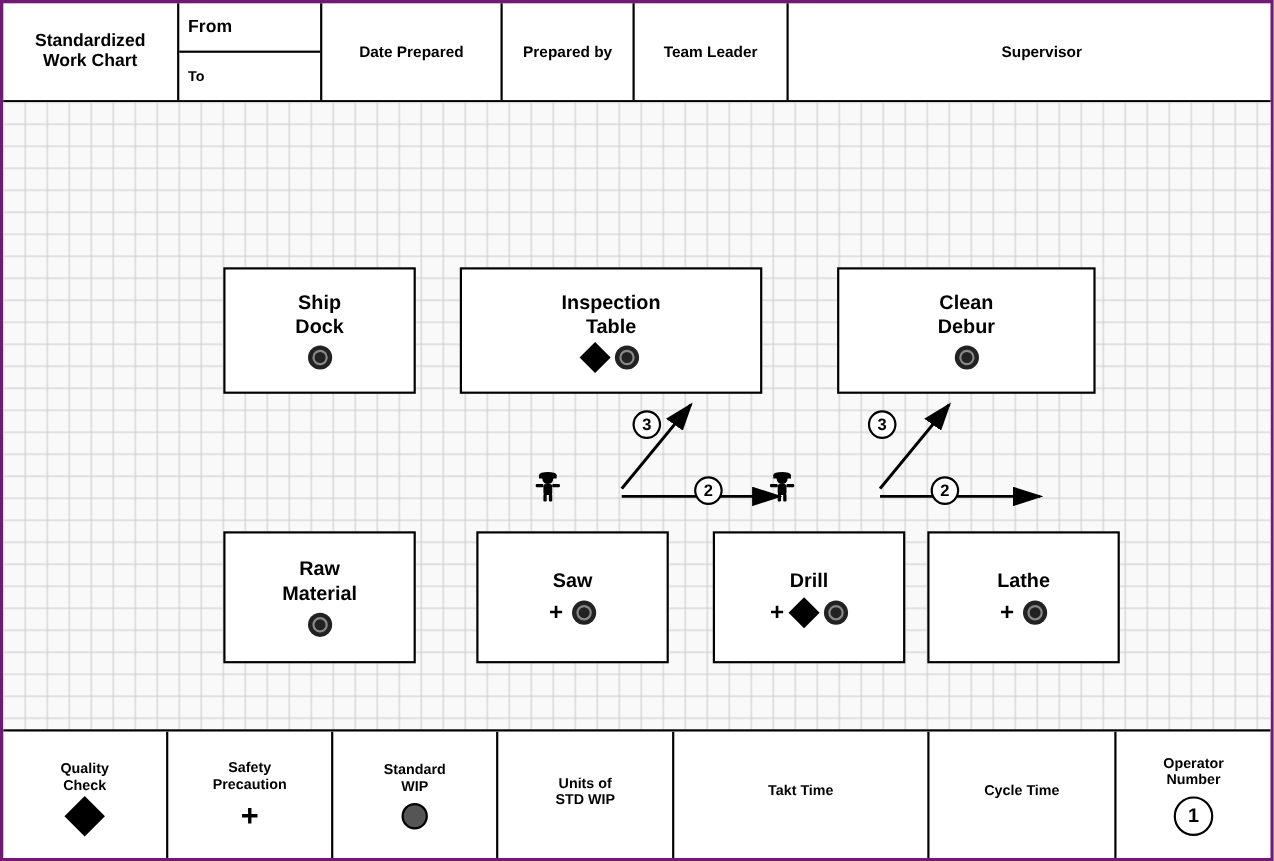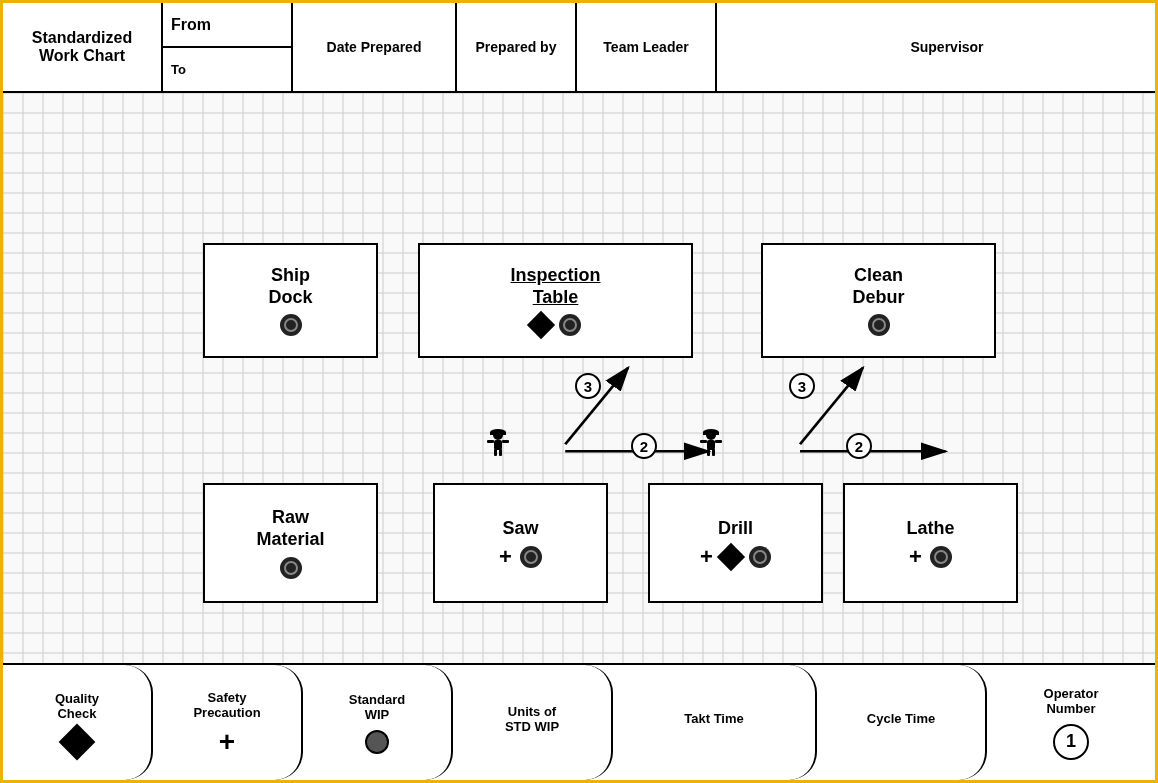--- a/index.html
+++ b/index.html
@@ -7,21 +7,21 @@
       width: 1158px;
       height: 783px;
       background: #fff;
       font-family: Arial, sans-serif;
       overflow: hidden;
     }
 
     .outer-border {
       width: 1158px;
       height: 783px;
-      border: 3px solid #eab308;
+      border: 3px solid #701a75;
       display: flex;
       flex-direction: column;
     }
 
     
     .header-row {
       display: flex;
       border-bottom: 2px solid #000;
       flex-shrink: 0;
       height: 90px;
@@ -101,21 +101,20 @@
     }
 
     .footer-cell {
       border-right: 2px solid #000;
       display: flex;
       flex-direction: column;
       align-items: center;
       justify-content: center;
       padding: 6px 4px;
       flex-shrink: 0;
-      border-radius: 28px;
     }
 
     .footer-cell:last-child { border-right: none; }
 
     .footer-label {
       font-weight: bold;
       font-size: 13px;
       text-align: center;
       margin-bottom: 8px;
     }
@@ -204,21 +203,21 @@
       font-weight: bold;
       font-size: 18px;
     }
 
     .footer-cell-qc { width: 150px; }
     .footer-cell-sp { width: 150px; }
     .footer-cell-swip { width: 150px; }
     .footer-cell-units { width: 160px; }
     .footer-cell-takt { flex: 1; }
     .footer-cell-cycle { width: 170px; }
-    .footer-cell-operator { width: 168px; }
+    .footer-cell-operator { width: 140px; }
 
     .wip-icon {
       width: 22px;
       height: 22px;
       border-radius: 50%;
       background: #222;
       display: inline-block;
       position: relative;
     }
 
@@ -276,21 +275,21 @@
 
   <div class="main-area">
 
     <div class="workstation" style="left:200px; top:150px; width:175px; height:115px;">
       <div class="workstation-title">Ship<br>Dock</div>
       <div class="workstation-icons">
         <span class="wip-icon"></span>
       </div>
     </div>
 
-    <div class="workstation" style="left:415px; top:150px; width:275px; height:115px;text-decoration:underline;">
+    <div class="workstation" style="left:415px; top:150px; width:275px; height:115px;">
       <div class="workstation-title">Inspection<br>Table</div>
       <div class="workstation-icons">
         <span class="diamond-lg"></span>
         <span class="wip-icon"></span>
       </div>
     </div>
 
     <div class="workstation" style="left:758px; top:150px; width:235px; height:115px;">
       <div class="workstation-title">Clean<br>Debur</div>
       <div class="workstation-icons">

